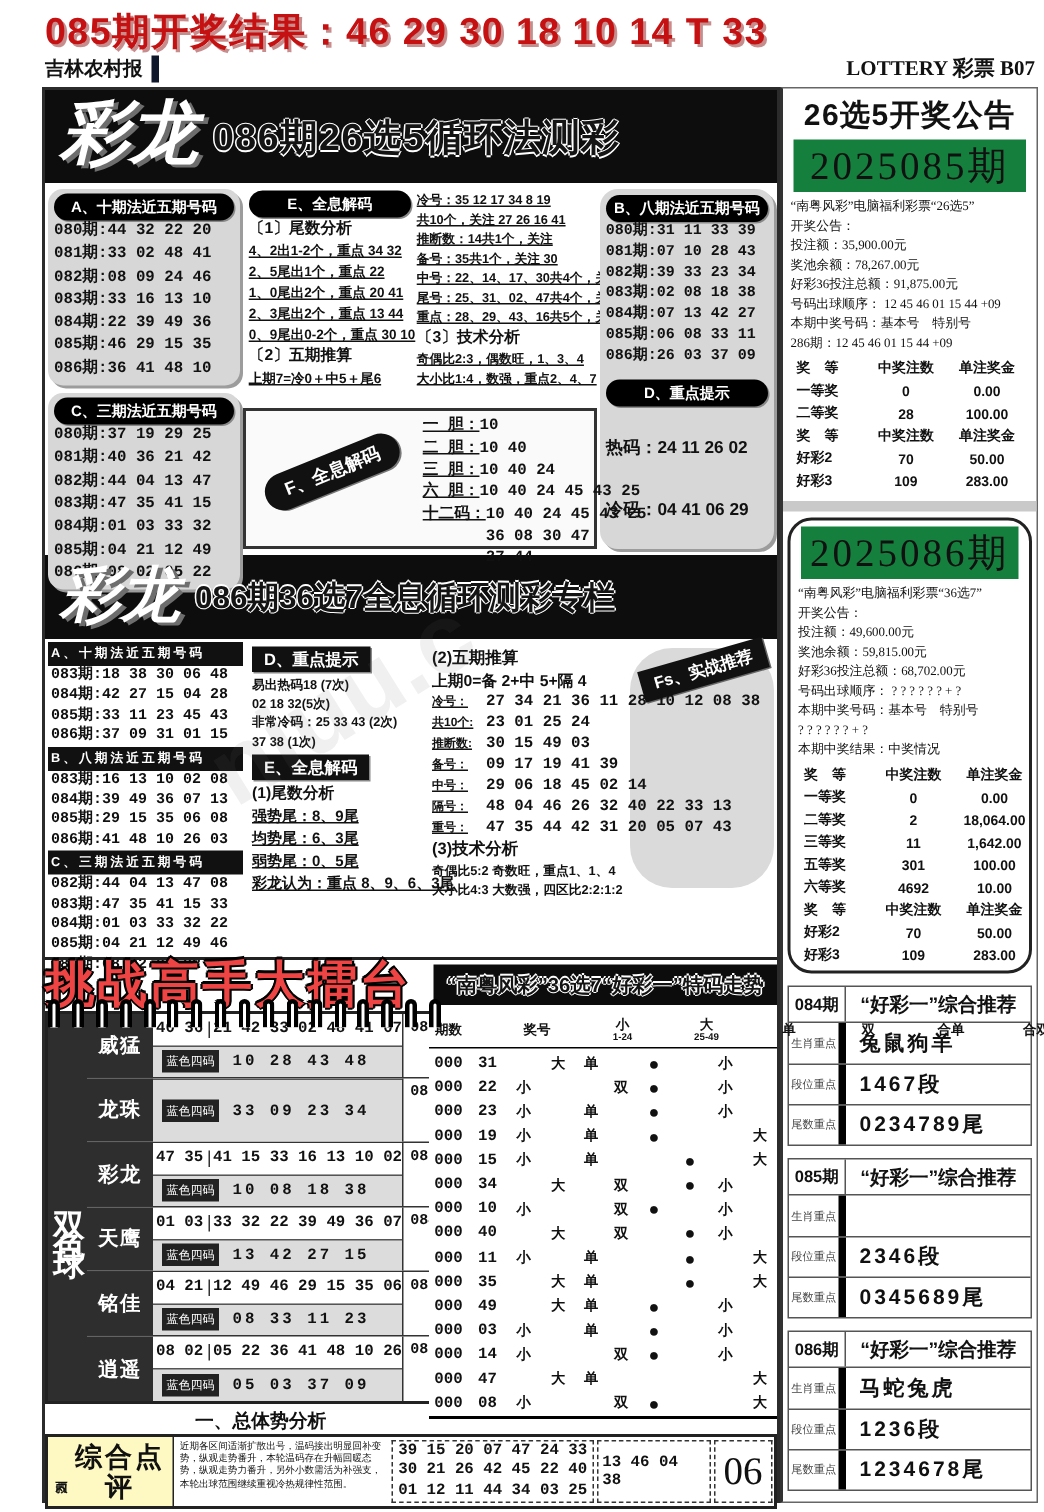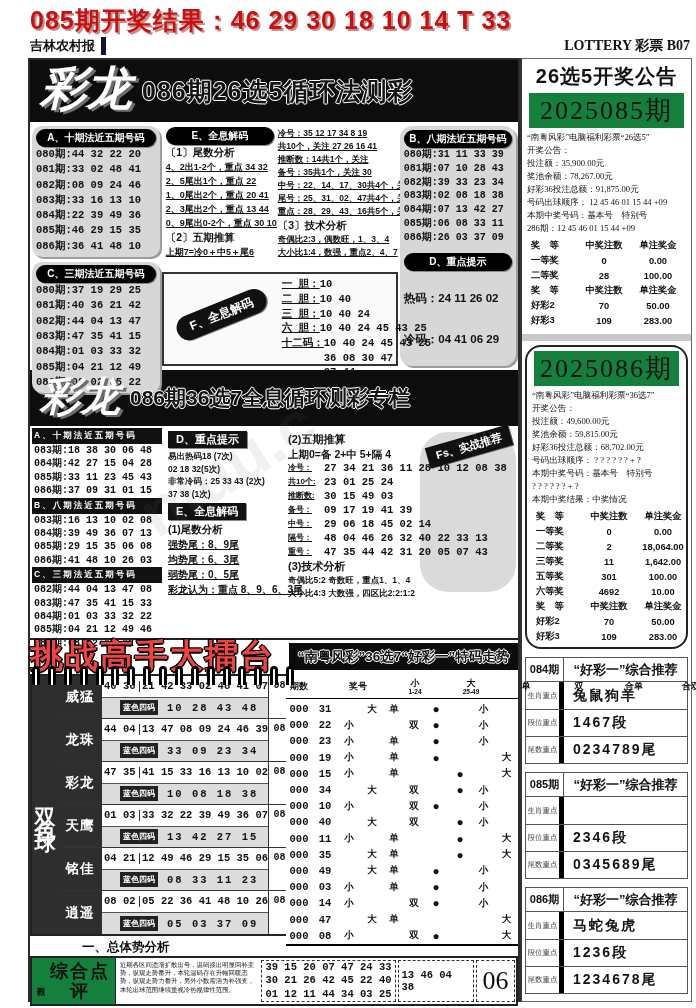--- a/index.html
+++ b/index.html
@@ -77,37 +77,37 @@
   .ssq-side{width:26px;background:#2e2e2e;color:#fff;display:flex;align-items:center;justify-content:center;writing-mode:vertical-lr;font-size:21px;font-weight:900;letter-spacing:12px;padding-top:8px;}
   .ssq-groups{flex:1;}
   .ssq-group{display:flex;height:43px;border-bottom:1px solid #333;}
   .ssq-groups > .ssq-group:last-of-type{border-bottom:none;}
   .ssq-name{width:44px;background:#2e2e2e;color:#fff;font-size:13.5px;font-weight:bold;display:flex;align-items:center;justify-content:center;letter-spacing:1px;}
   .ssq-mid{flex:1;display:flex;flex-direction:column;}
   .ssq-l1{flex:1;display:flex;align-items:center;font:bold 10.5px/1 "Liberation Mono",monospace;}
   .ssq-reds{width:37px;padding-left:2px;flex:none;}
   .ssq-nums{flex:1;border-left:1.5px solid #333;padding-left:2px;white-space:nowrap;}
   .ssq-l2{flex:1;display:flex;align-items:center;background:#dcdcdc;border-top:1px solid #555;}
-  .ssq-bluelabel{background:#222;color:#fff;font-size:8px;padding:2px 3px;margin-left:18px;font-weight:bold;white-space:nowrap;flex:none;}
+  .ssq-bluelabel{background:#222;color:#fff;font-size:8px;padding:2px 3px;margin-left:6px;font-weight:normal;white-space:nowrap;flex:none;}
   .ssq-blues{font:bold 10.5px "Liberation Mono",monospace;padding-left:9px;letter-spacing:2px;white-space:nowrap;}
   .ssq-qi{width:38px;border-left:1.5px solid #333;font:bold 10px/1.2 "Liberation Mono",monospace;padding-top:4px;text-align:center;flex:none;}
-  .arena-foot{margin:3px 0 0 52px;font-weight:bold;font-size:12.5px;height:15px;}
+  .arena-foot{margin:3px 0 0 100px;font-weight:bold;font-size:12.5px;height:15px;}
   
   .trend{position:absolute;right:0;top:34px;width:232px;background:#fff;border-bottom:2px solid #000;z-index:2;}
   .trend-head,.trend-row{display:grid;grid-template-columns:26px 26px 22px 24px 20px 20px 24px 24px 23px 23px;align-items:center;text-align:center;}
   .trend-head{height:25px;border-bottom:1.5px solid #000;margin-bottom:2px;gap:33px;}
   .th-t{display:block;font-size:9px;font-weight:bold;line-height:10px;}
   .th-s{display:block;font-size:6.5px;font-style:normal;font-weight:bold;line-height:7px;}
   .trend-row{height:16.2px;font-weight:bold;}
   .trend-row span{font-size:9.5px;}
   .trend-row span:nth-of-type(1),.trend-row span:nth-of-type(2){font-family:"Liberation Mono",monospace;font-size:10.5px;}
   .trend-row span:nth-of-type(7),.trend-row span:nth-of-type(8){font-size:12px;line-height:10px;}
   
   .comment{display:flex;height:50px;border:2px solid #222;margin-top:2px;background:#fff;}
-  .cm-side{width:86px;background:#15803d;display:flex;align-items:center;border-right:1px solid #222;}
+  .cm-side{width:86px;background:#fef9c3;display:flex;align-items:center;border-right:1px solid #222;}
   .cm-side-sm{writing-mode:vertical-rl;font-size:8px;font-weight:bold;padding:2px 0 2px 2px;}
   .cm-side-big{flex:1;font-size:18px;font-weight:900;text-align:center;line-height:20px;letter-spacing:2px;}
   .cm-text{width:148px;font-size:6.4px;line-height:8.2px;padding:3px 4px;color:#111;overflow:hidden;}
   .cm-box{border:1.5px dashed #333;margin:2px 1px;padding:1px 3px;display:flex;flex-direction:column;justify-content:center;}
   .cm-nums{width:136px;}
   .cm-nums div{font:bold 10.5px/13.3px "Liberation Mono",monospace;white-space:nowrap;}
   .cm-extra{width:78px;font:bold 10.5px "Liberation Mono",monospace;align-items:center;}
   .cm-special{width:40px;font-family:"Liberation Serif",serif;font-size:26px;align-items:center;}
   
   .ann{padding:2px 5px;}
@@ -390,24 +390,20 @@
                     <span class="ssq-bluelabel">蓝色四码</span>
                     <span class="ssq-blues">10 28 43 48</span>
                   </div>
                 </div>
                 <div class="ssq-qi">081期</div>
               </div>
 
               <div class="ssq-group">
                 <div class="ssq-name">龙珠</div>
                 <div class="ssq-mid">
-                  <div class="ssq-l1">
-                    <span class="ssq-reds">44 04</span>
-                    <span class="ssq-nums">13 47 08 09 24 46 39</span>
-                  </div>
                   <div class="ssq-l2">
                     <span class="ssq-bluelabel">蓝色四码</span>
                     <span class="ssq-blues">33 09 23 34</span>
                   </div>
                 </div>
                 <div class="ssq-qi">082期</div>
               </div>
 
               <div class="ssq-group">
                 <div class="ssq-name">彩龙</div>

